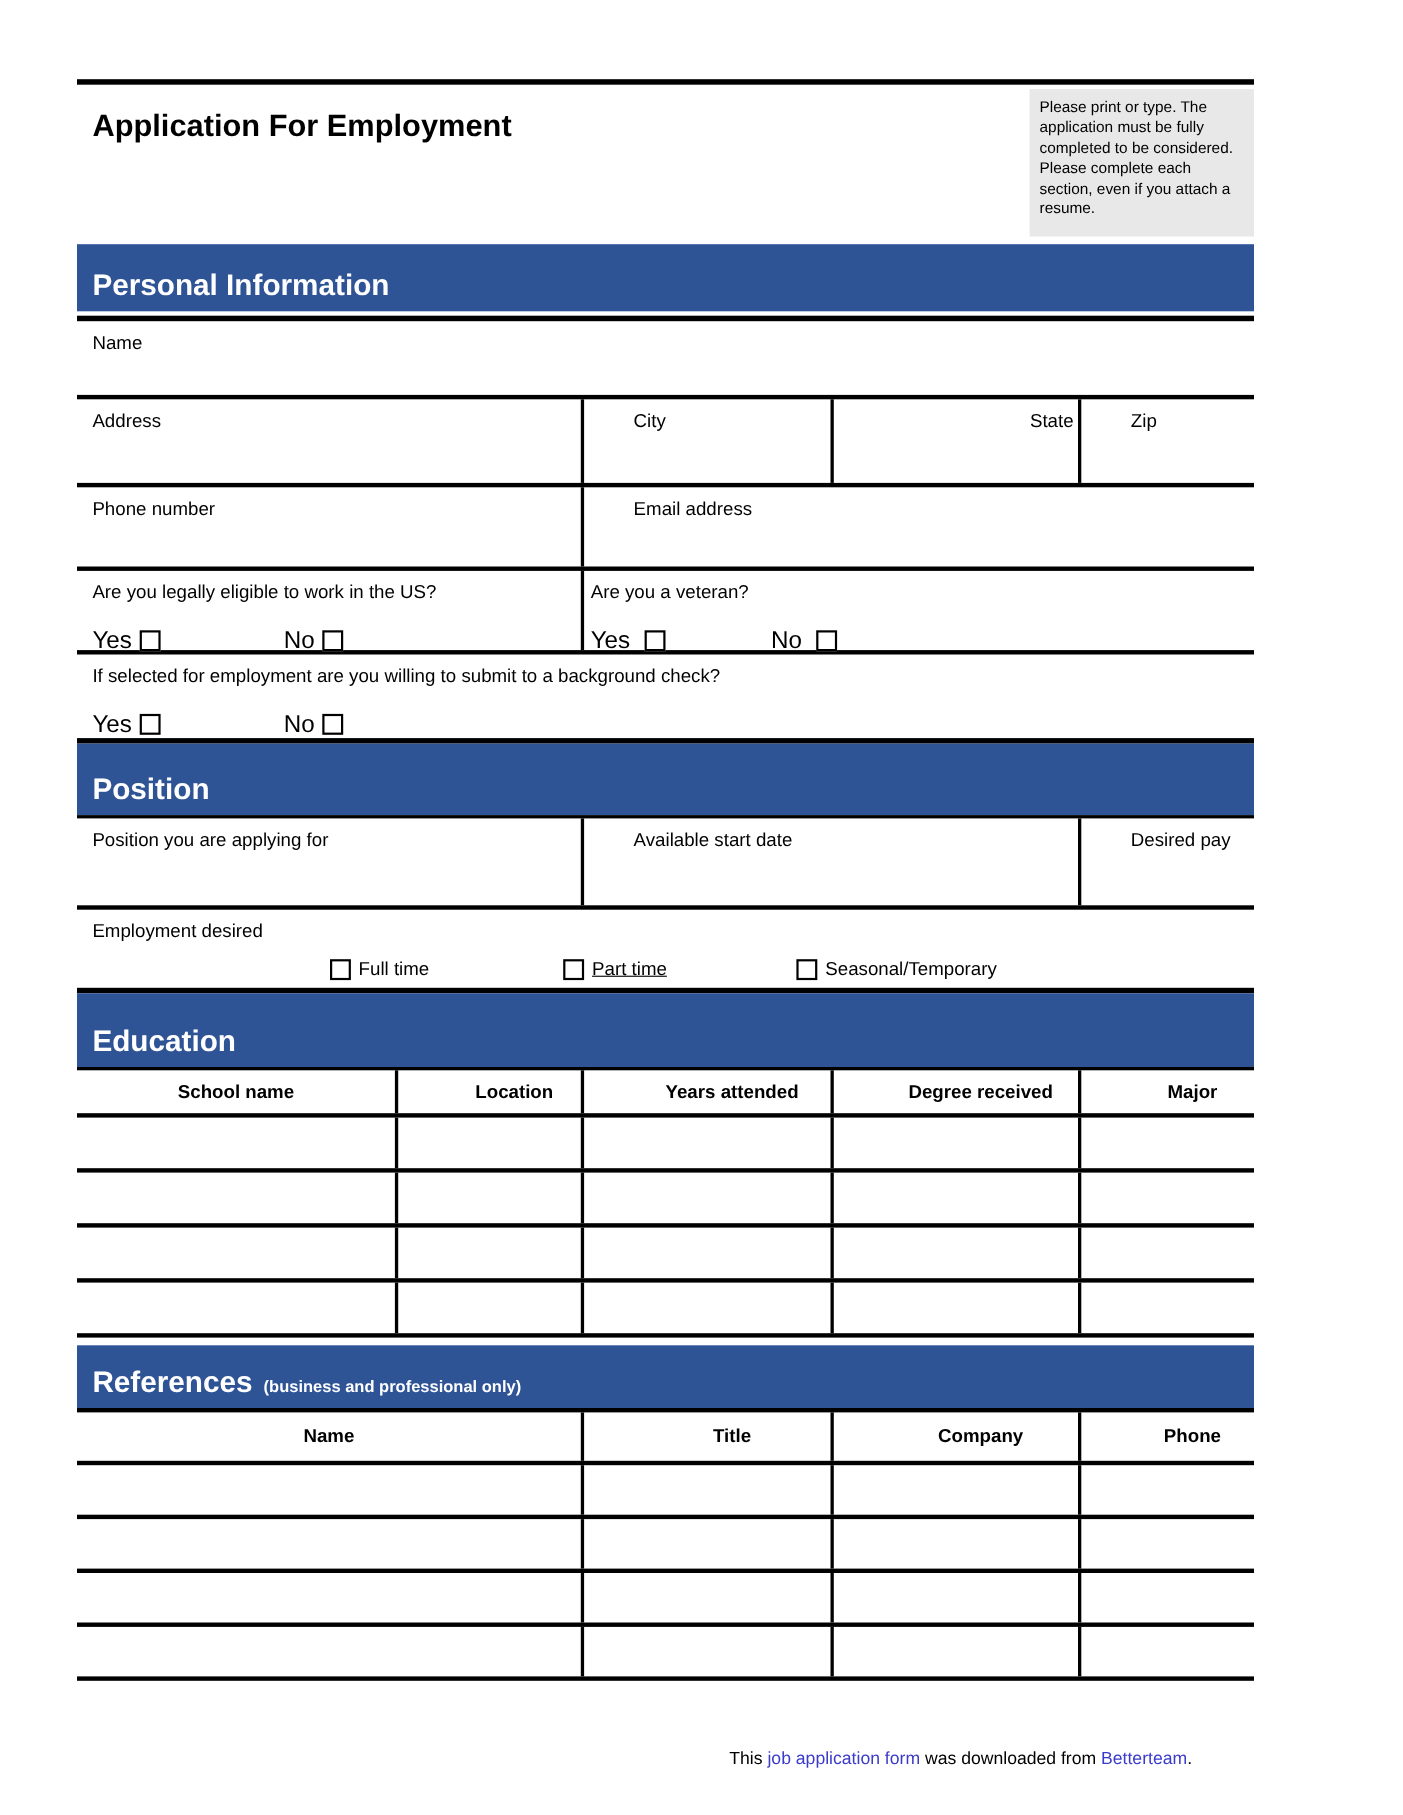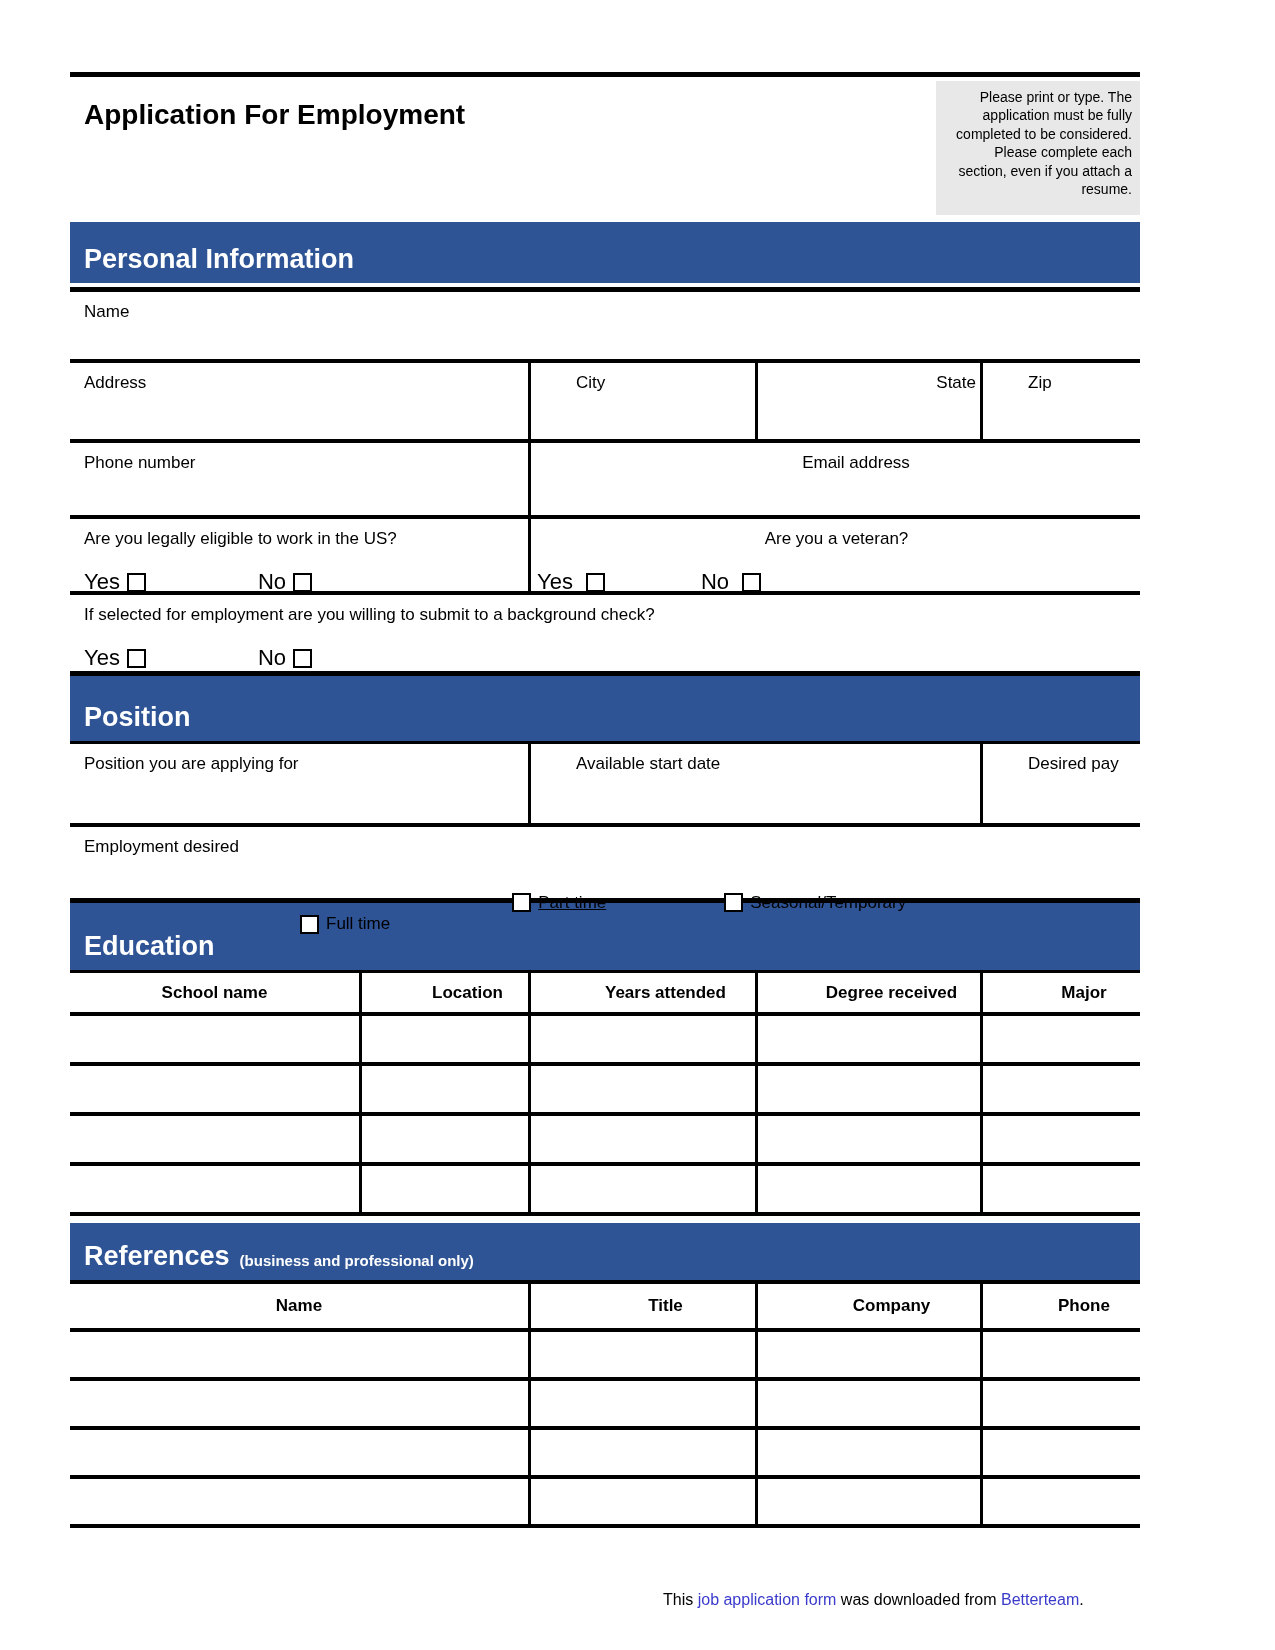--- a/index.html
+++ b/index.html
@@ -4,21 +4,21 @@
 <style>
   html,body{margin:0;padding:0;background:#ffffff;}
   .page{
     position:relative;width:1275px;height:1650px;background:#ffffff;
     font-family:"Liberation Sans","DejaVu Sans",sans-serif;color:#000;
     overflow:hidden;
   }
   .content{position:absolute;left:70px;top:0;width:1070px;}
   .topbar{margin-top:72px;height:5px;background:#000;}
   
-  .header-block{position:relative;height:138px;text-align:right;}
+  .header-block{position:relative;height:138px;}
   .doc-title{position:absolute;left:14px;top:22px;font-size:28px;font-weight:bold;}
   .note{position:absolute;top:4px;background:#E9E8E8;box-sizing:border-box;
         font-size:14px;line-height:1.32;padding:7px 8px 6px 9px;height:134px;}
   .note-left{left:642px;width:216px;}
   .note-right{left:866px;width:204px;}
   
   .bar{background:#2F5496;color:#fff;display:flex;align-items:flex-end;
        box-sizing:border-box;padding:0 0 8px 14px;font-weight:bold;font-size:27px;}
   .bar .qualifier{font-size:15px;font-weight:bold;margin-left:10px;padding-bottom:3px;}
   .h-bar-pi{height:61px;}
@@ -29,37 +29,37 @@
   .rule5{height:5px;background:#000;}
   .rule4{height:4px;background:#000;}
   .rule3{height:3px;background:#000;}
   .gap7{height:7px;}
   .gap4{height:4px;}
   
   .row{display:flex;box-sizing:border-box;}
   .cell{box-sizing:border-box;padding:10px 4px 0 14px;font-size:17px;}
   .cell.div{border-left:3px solid #000;padding-left:45px;}
   .w458{width:458px;} .w227{width:227px;} .w225{width:225px;text-align:right;} .w160{width:160px;}
-  .w612{width:612px;text-align:center;} .w452{width:452px;}
+  .w612{width:612px;} .w452{width:452px;}
   .w289{width:289px;} .w169{width:169px;}
   .h67{height:67px;} .h76{height:76px;} .h72{height:72px;} .h79{height:79px;}
   .h71{height:71px;} .h39{height:39px;} .h46{height:46px;} .h44{height:44px;} .h45{height:45px;}
   .center{display:flex;align-items:center;justify-content:center;padding:0;font-weight:bold;}
   
   .yn{display:flex;align-items:center;margin-top:20px;font-size:22px;}
   .ck{display:inline-block;width:15px;height:15px;border:2px solid #000;background:#fff;flex:0 0 auto;}
   .yn .ck{margin-left:7px;}
   .yn .no-lbl{margin-left:112px;}
   .yn-tight .no-lbl{margin-left:96px;}
   .question{font-size:17px;}
   
   .opts{display:flex;align-items:center;margin-top:14px;font-size:17px;}
   .opt{display:flex;align-items:center;}
   .opt .ck{margin-right:7px;}
-  .opt1{margin-left:216px;margin-top:43px;} .opt2{margin-left:122px;text-decoration:underline;} .opt3{margin-left:118px;}
+  .opt1{margin-left:216px;} .opt2{margin-left:122px;text-decoration:underline;} .opt3{margin-left:118px;}
   
   .footer{position:absolute;left:663px;top:1591px;font-size:16px;white-space:nowrap;}
   .footer a{color:#3A3ACB;text-decoration:none;}
 </style>
 </head>
 <body>
 
 <div class="page">
   <div class="content">
 

